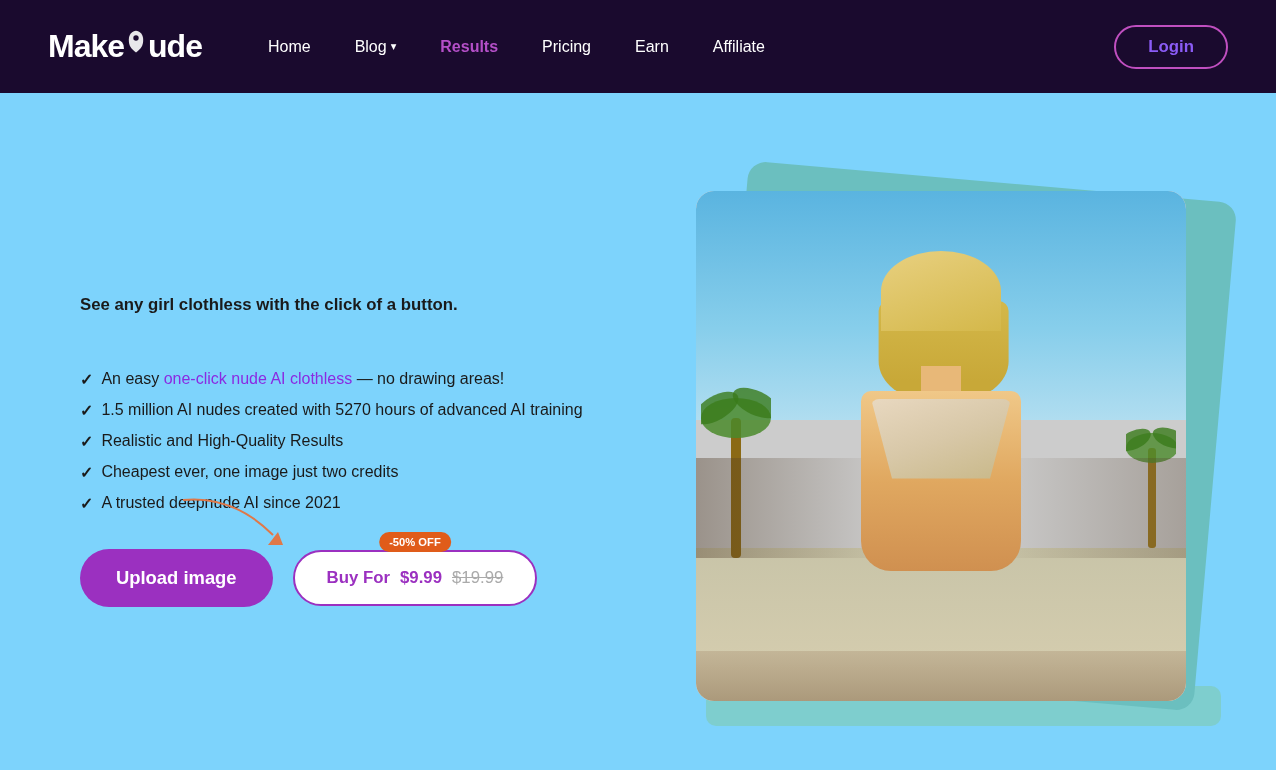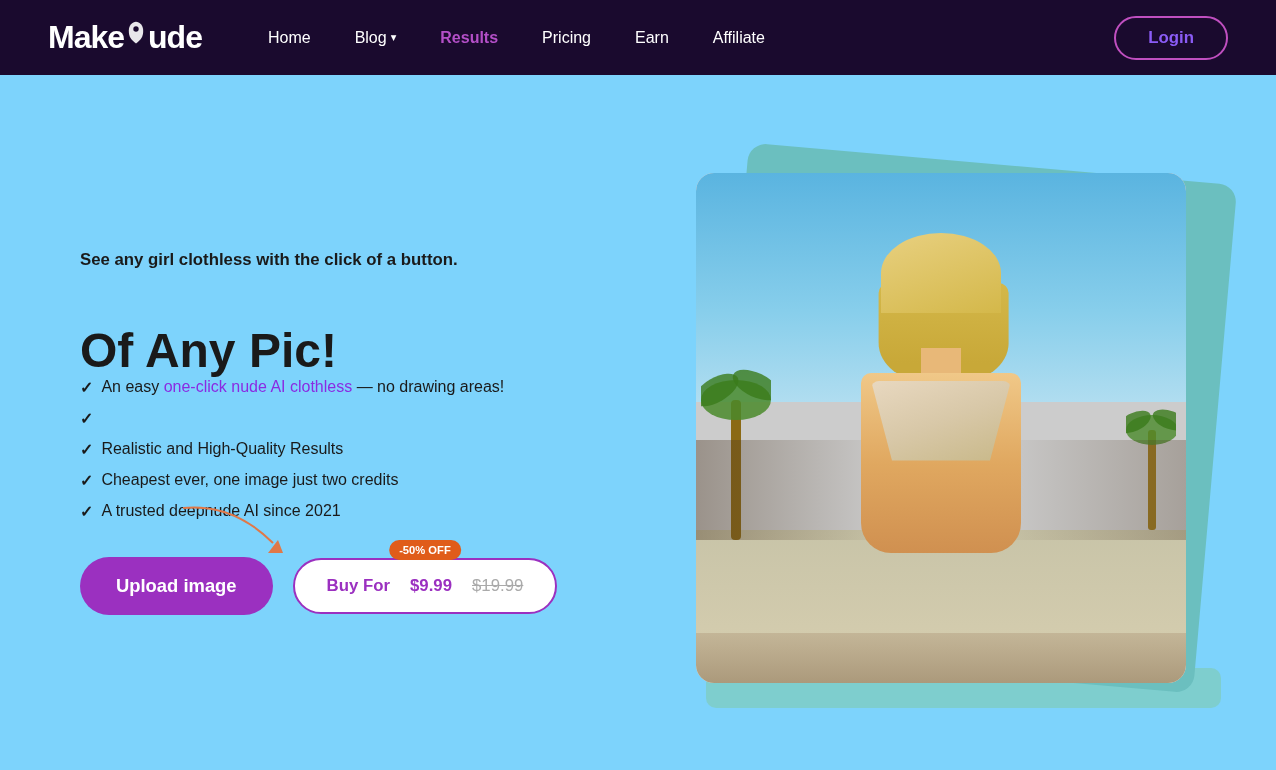--- a/index.html
+++ b/index.html
@@ -4,21 +4,21 @@
   <style>
     * { margin: 0; padding: 0; box-sizing: border-box; }
     body { font-family: -apple-system, BlinkMacSystemFont, 'Segoe UI', sans-serif; background: #fff; }
 
     
     nav {
       background: #1a0a2e;
       display: flex;
       align-items: center;
       padding: 0 48px;
-      height: 75px;
+      height: 93px;
       gap: 0;
     }
     .nav-logo {
       color: #fff;
       font-size: 2rem;
       font-weight: 800;
       letter-spacing: -1px;
       margin-right: 48px;
       display: flex;
       align-items: center;
@@ -134,21 +134,21 @@
       color: #9b30c0;
       font-size: 1.05rem;
       font-weight: 700;
       padding: 16px 32px;
       border-radius: 40px;
       border: 2px solid #9b30c0;
       cursor: pointer;
       white-space: nowrap;
       display: flex;
       align-items: center;
-      gap: 20px;
+      gap: 10px;
     }
     .btn-buy .old-price {
       text-decoration: line-through;
       color: #aaa;
       font-weight: 400;
     }
     .discount-badge {
       position: absolute;
       top: -18px;
       left: 50%;
@@ -241,30 +241,30 @@
 
   <button class="nav-login-btn">Login</button>
 </nav>
 
 <section class="hero">
   <div class="hero-left">
     <p class="hero-subtitle">See any girl clothless with the click of a button.</p>
 
     <h1>
       <br>
-      <span class="hero-title-dark">Of Any Pic!</span>
     </h1>
 
     <ul class="hero-features">
       <li>
         <span class="check">✓</span>
         <span>An easy <span class="hl">one-click nude AI clothless</span> — no drawing areas!</span>
       </li>
       <li>
         <span class="check">✓</span>
+        <span>1.5 million AI nudes created with 5270 hours of advanced AI training</span>
       </li>
       <li>
         <span class="check">✓</span>
         <span>Realistic and High-Quality Results</span>
       </li>
       <li>
         <span class="check">✓</span>
         <span>Cheapest ever, one image just two credits</span>
       </li>
       <li>

